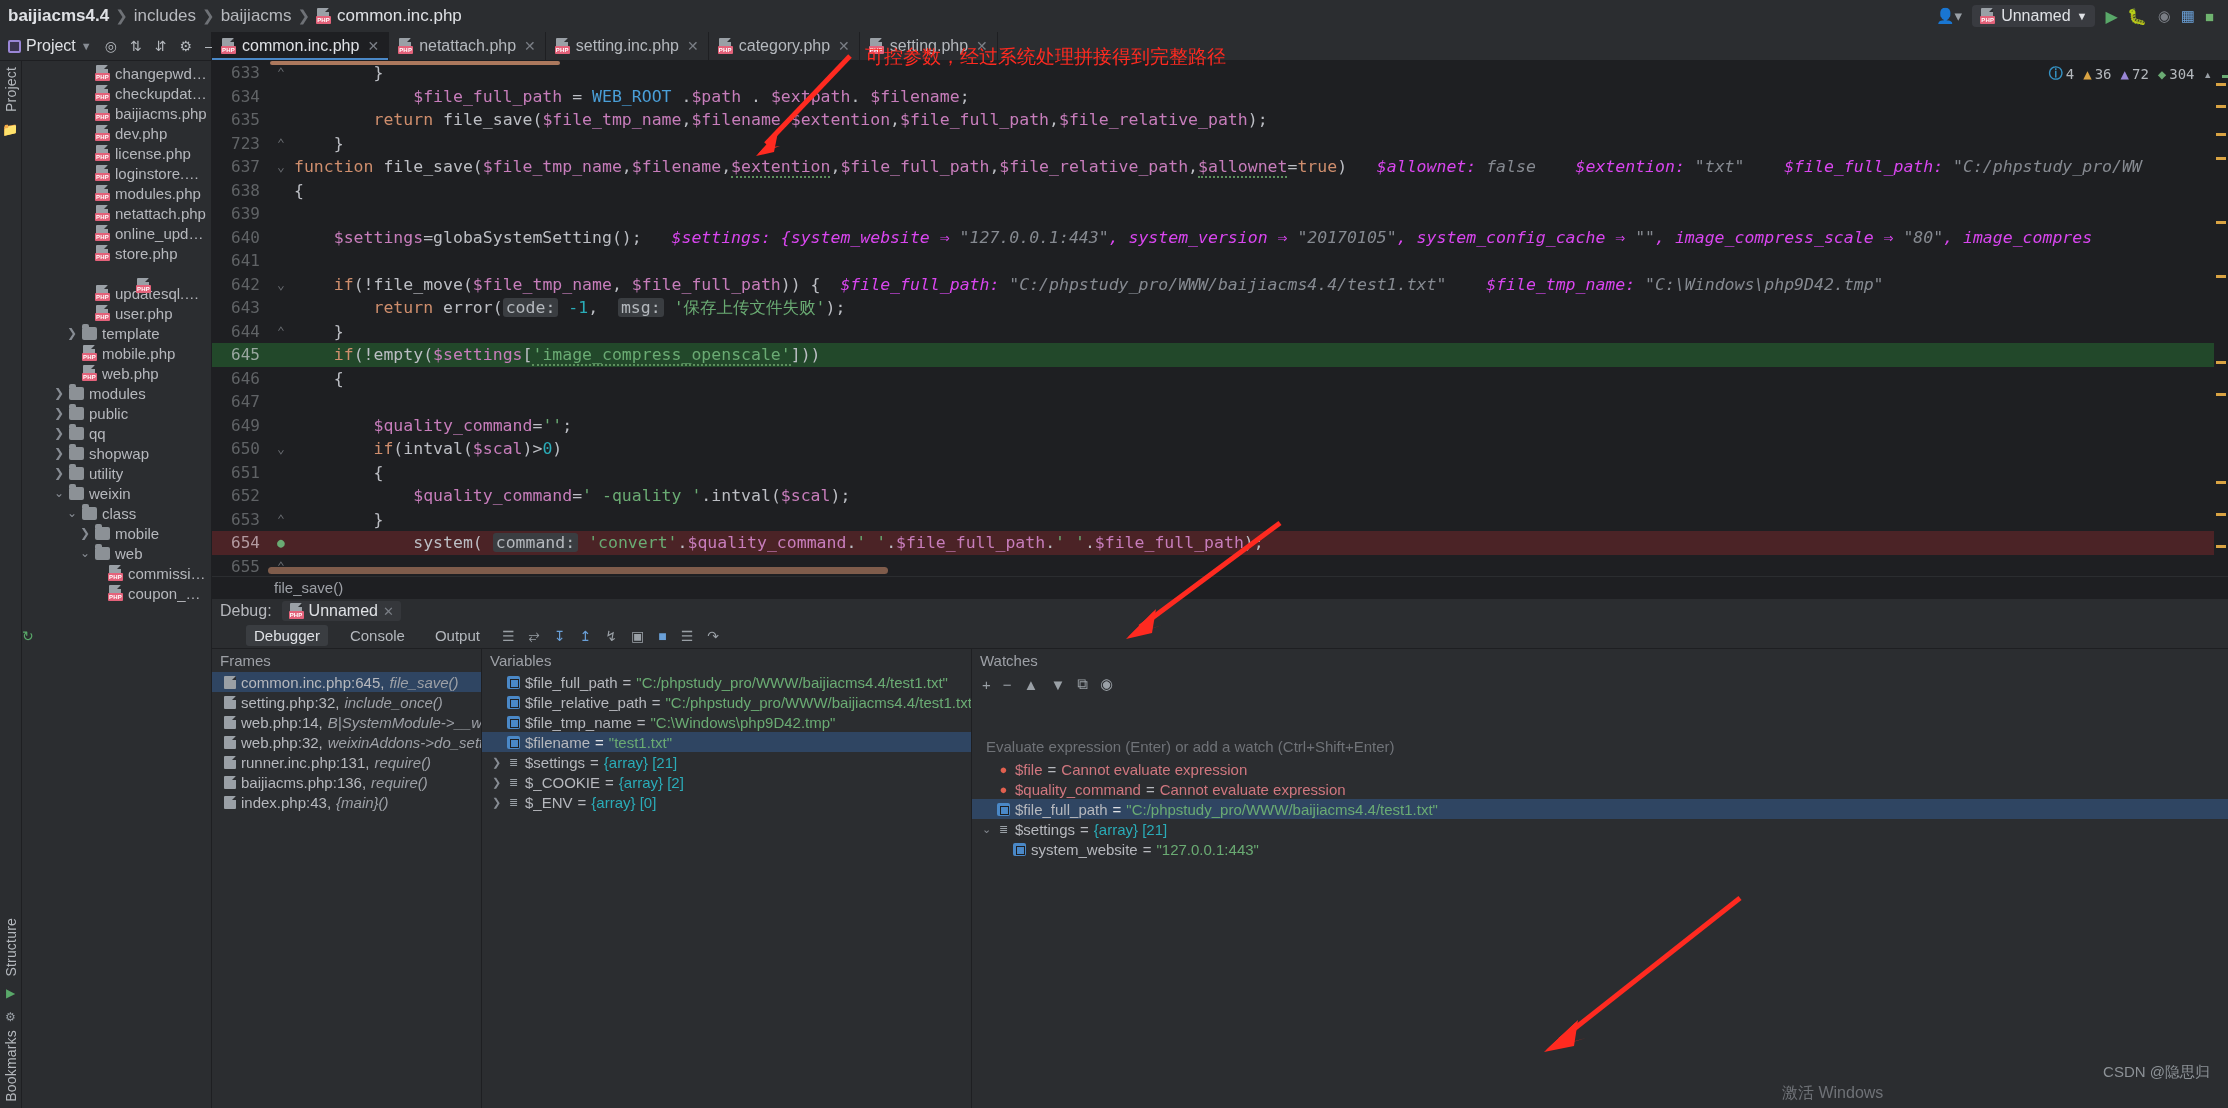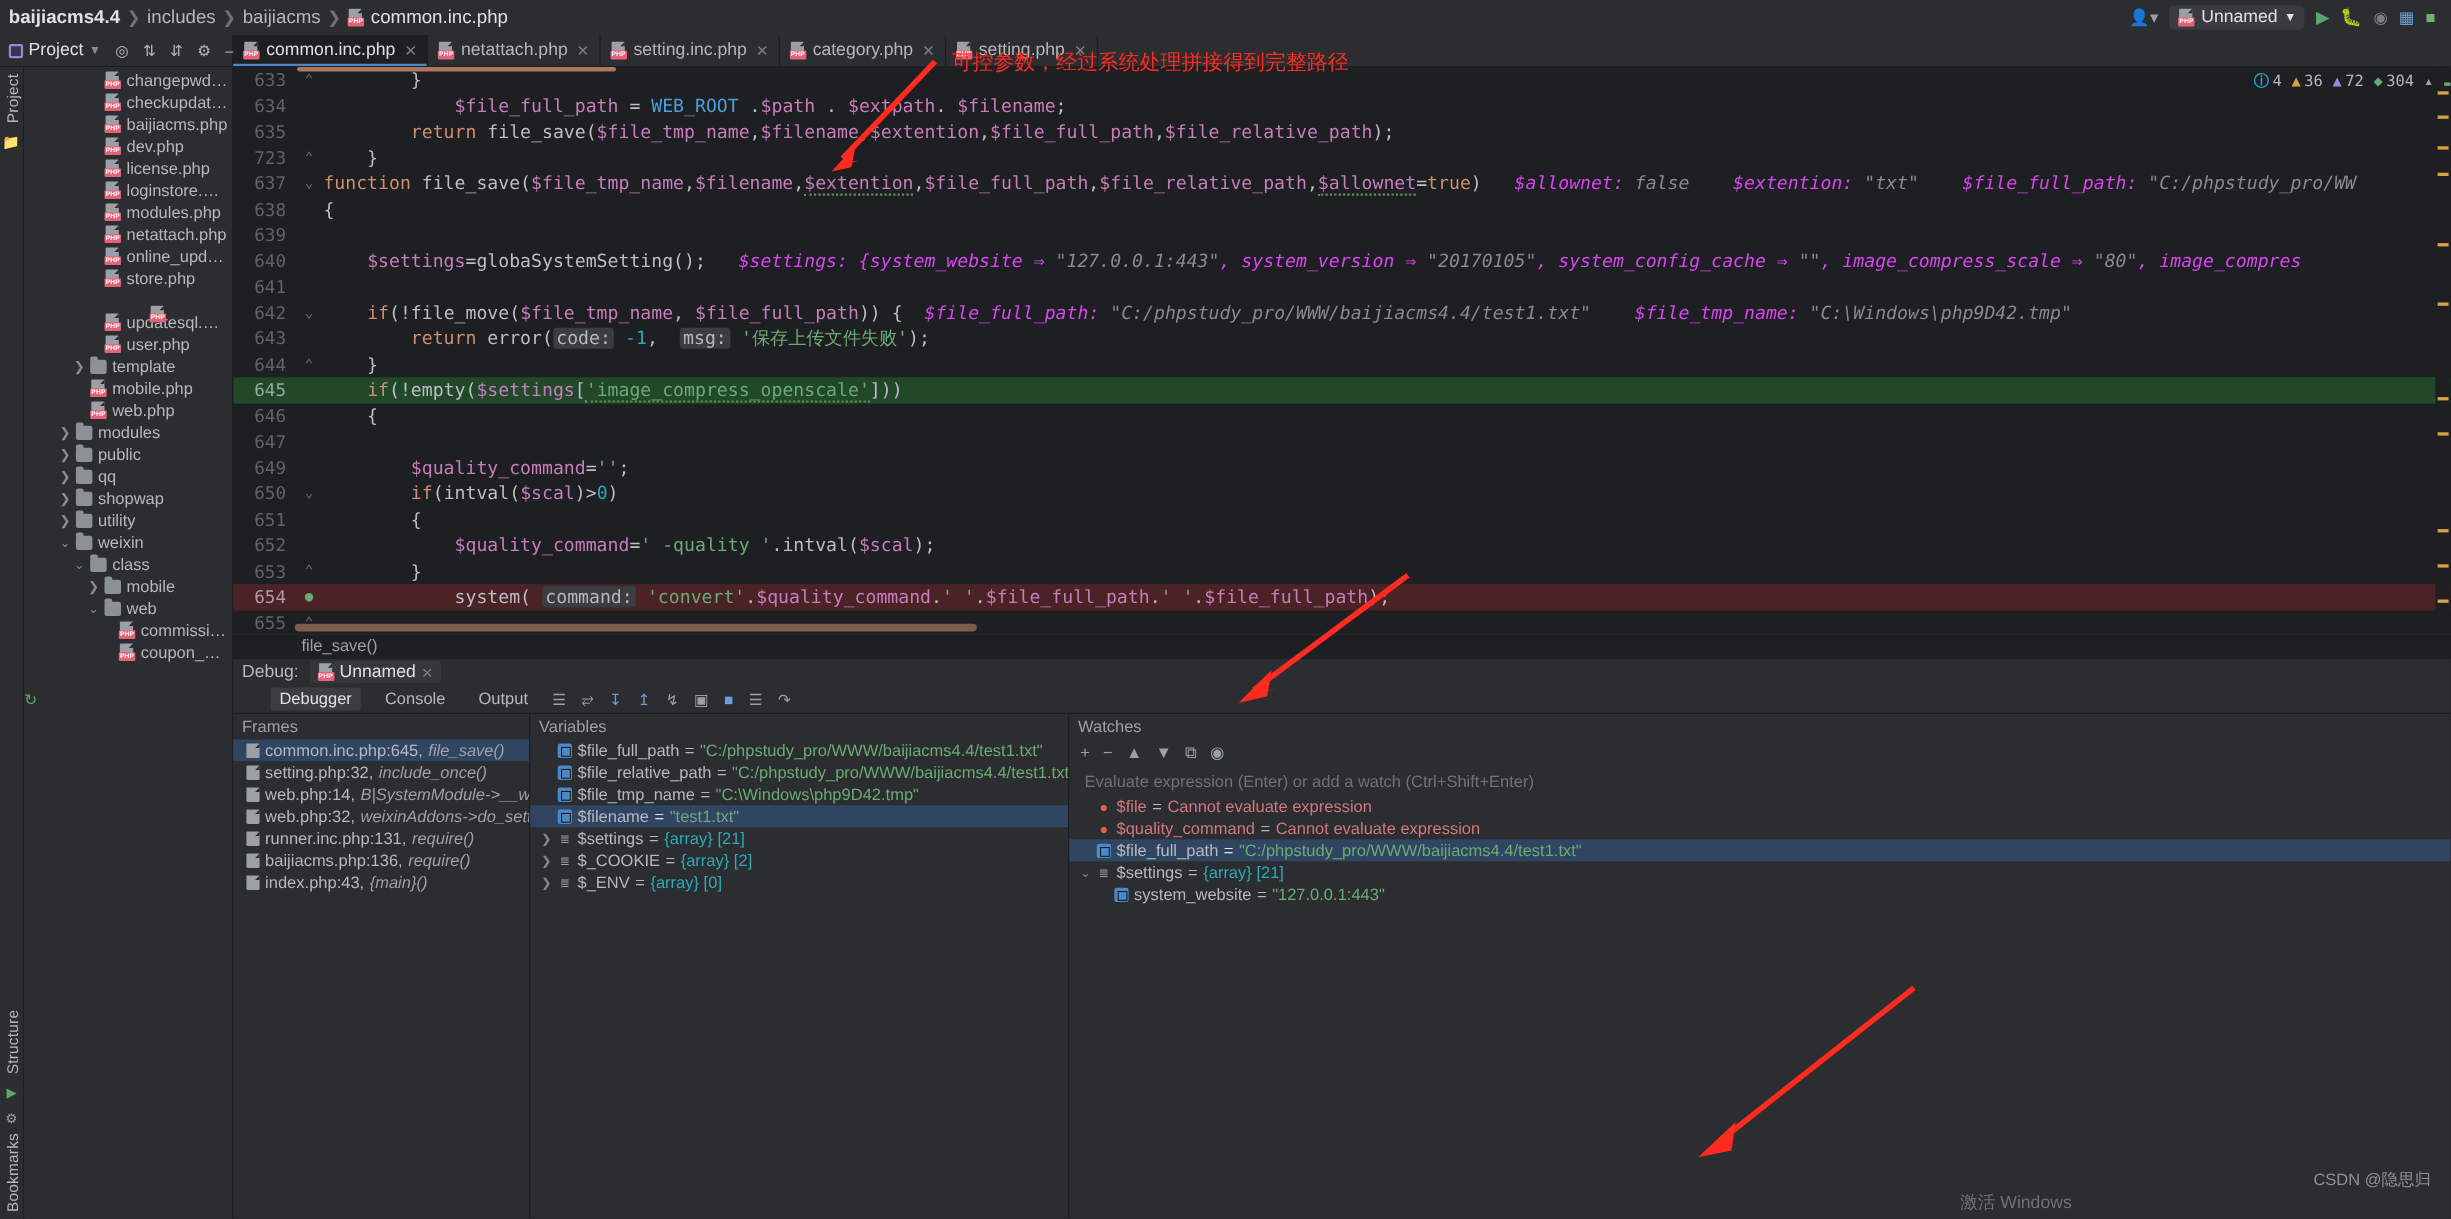--- a/index.html
+++ b/index.html
@@ -139,21 +139,21 @@
            position:relative;}
   .vico-b:after{content:"";position:absolute;left:3px;top:3px;width:7px;height:7px;
            border:1px solid #1e1f22;}
   .vico-a{ width:13px;height:13px; flex:0 0 13px; color:#9aa0a6; font-size:11px;
            display:flex;align-items:center;justify-content:center;}
   .varrow{ width:10px; flex:0 0 10px; color:#878c93; font-size:11px;}
   .vval{ color:#6aab73;}
   .vnum{ color:#2aacb8;}
   .wtoolbar{ display:flex; align-items:center; gap:12px; padding-left:10px; height:24px;
              color:#9aa0a6; font-size:15px;}
-  .wempty{ padding:6px 0 4px 14px; color:#6f7277; font-size:15px;}
+  .wempty{ padding:6px 0 4px 14px; color:#6f7277; font-size:15px;margin-top:36px;}
   .werr{ color:#d0777f;}
   .wicon-err{ color:#e0604f; font-size:13px; }
 
   
   .anno{ position:absolute; color:#ff2a20; font-size:19px; z-index:30;
          font-family:"Liberation Sans", sans-serif; white-space:nowrap;text-align:center;}
   .arrow{ position:absolute; z-index:29; pointer-events:none;}
   .wmark{ position:absolute; right:18px; bottom:6px; color:#8c9196; font-size:15px; z-index:30;}
   .wmark2{ position:absolute; right:130px; bottom:2px; color:#6f7277; font-size:16px; z-index:30;}
   .scrollthumb{ background:#4e5157; border-radius:4px;}

